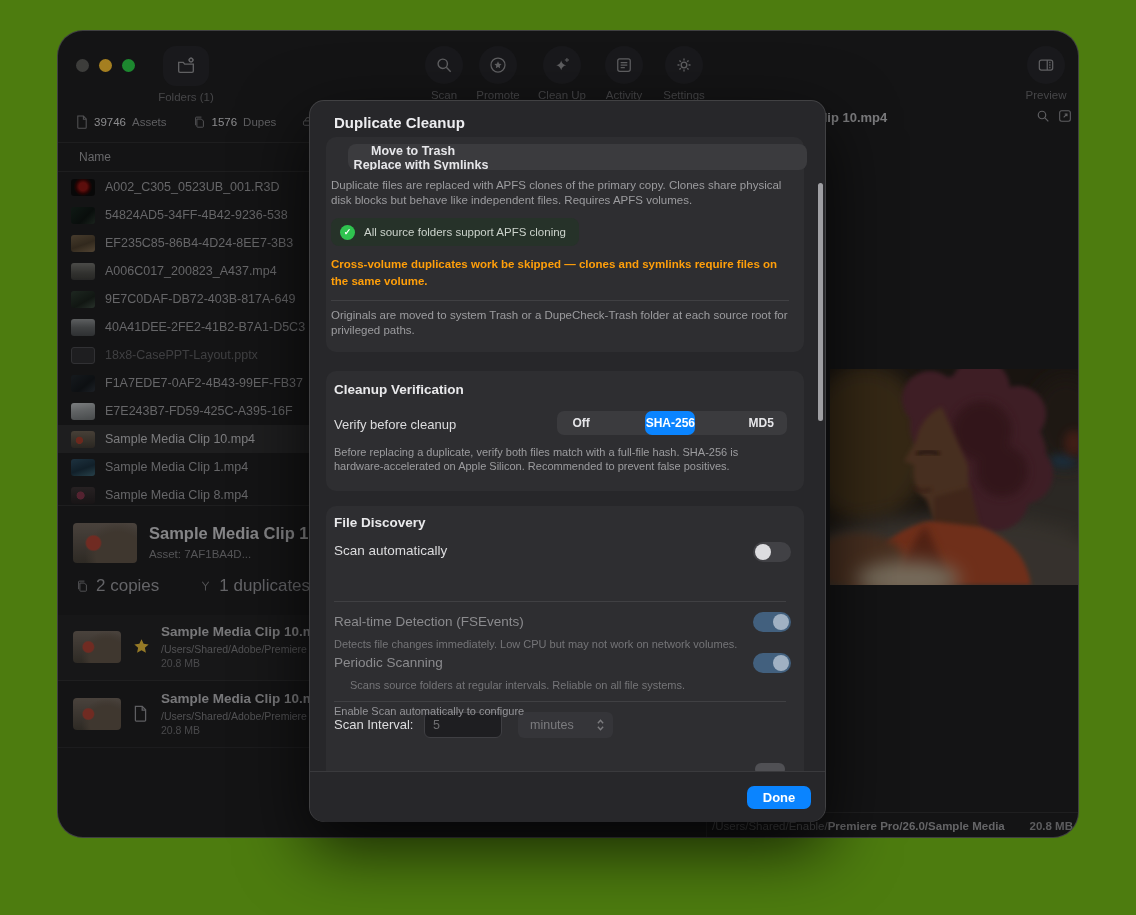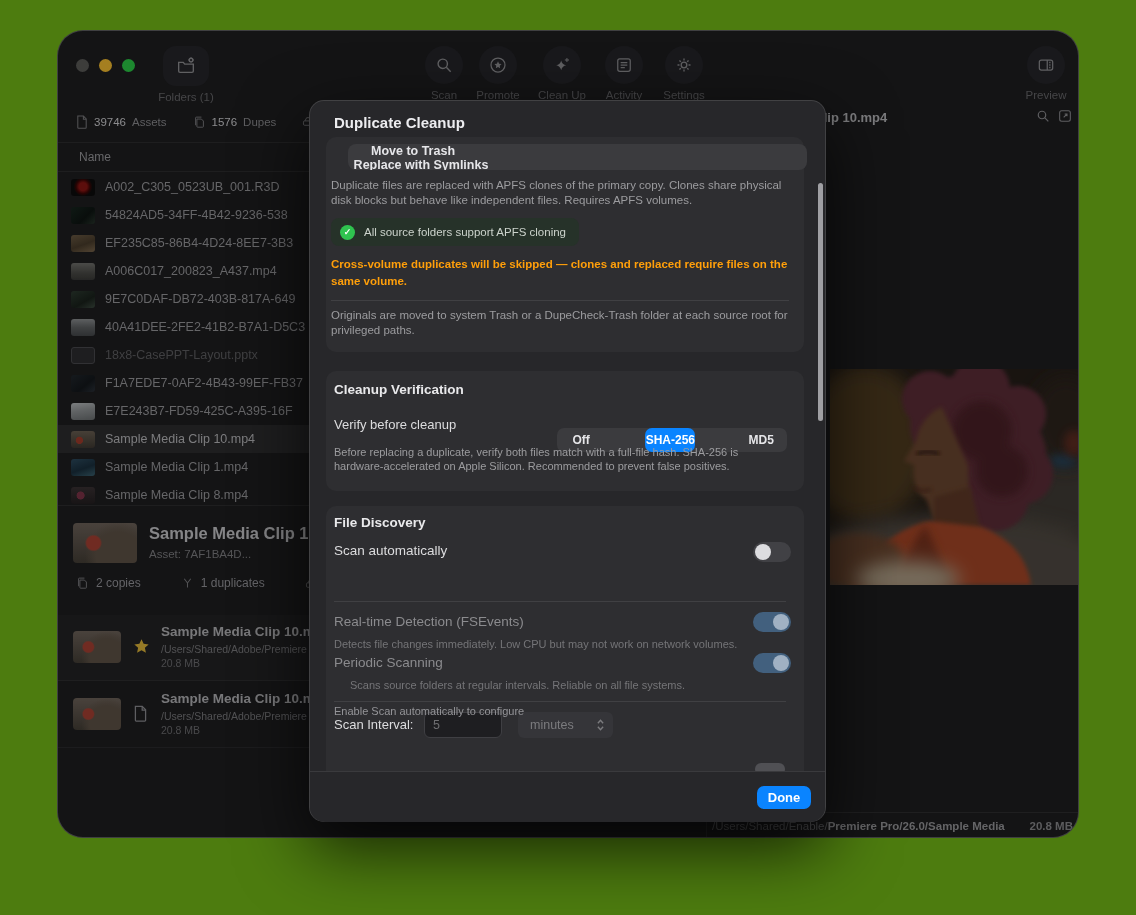--- a/index.html
+++ b/index.html
@@ -51,21 +51,21 @@
   .big-clip10{background:radial-gradient(circle at 32% 50%,#a84134 0 14%,rgba(0,0,0,0) 18%),
               radial-gradient(circle at 70% 80%,#5e5246 0 40%,rgba(0,0,0,0) 60%),
               linear-gradient(180deg,#6e635a,#453f37);}
 
   .hdiv{position:absolute;left:0;width:648px;height:1px;background:rgba(255,255,255,0.07);}
 
   .detail-thumb{position:absolute;left:15px;top:492px;width:64px;height:40px;border-radius:4px;}
   .detail-title{position:absolute;left:91px;top:493px;font-size:16.5px;font-weight:700;color:#c6c6c9;white-space:nowrap;}
   .detail-asset{position:absolute;left:91px;top:517px;font-size:11.5px;color:#7f7f82;}
   .detail-stats{position:absolute;left:18px;top:545px;display:flex;gap:40px;align-items:flex-end;
-                font-size:12px;color:#95959a;}
+                font-size:17px;color:#95959a;}
   .detail-stats .stat-item{display:flex;align-items:center;gap:7px;}
   .detail-stats svg{color:#7b7b7e;}
 
   .dupe{position:absolute;left:0;width:648px;height:66px;border-bottom:1px solid rgba(255,255,255,0.06);}
   .dupe-thumb{position:absolute;left:15px;top:16px;width:48px;height:32px;border-radius:4px;}
   .dupe-badge{position:absolute;left:75px;top:23px;width:17px;height:17px;}
   .dupe-title{position:absolute;left:103px;top:9px;font-size:13.5px;font-weight:700;color:#b4b4b7;white-space:nowrap;}
   .dupe-path{position:absolute;left:103px;top:28px;font-size:10.5px;color:#7b7b7e;white-space:nowrap;}
   .dupe-size{position:absolute;left:103px;top:42px;font-size:10.5px;color:#6e6e71;}
 
@@ -87,21 +87,21 @@
   .m-scroll{position:absolute;left:0;top:0;width:515px;height:670px;overflow:hidden;border-radius:15px 15px 0 0;}
   .m-title{position:absolute;left:24px;top:13px;font-size:15px;font-weight:700;color:#ececef;}
   .card{position:absolute;left:16px;width:478px;background:#2e2e31;border-radius:10px;}
   .card1{top:36px;height:215px;} .card2{top:270px;height:120px;} .card3{top:405px;height:278px;}
 
   .segbar{position:absolute;display:flex;background:#3b3b3e;border-radius:8px;overflow:hidden;}
   .seg{display:flex;align-items:center;justify-content:center;font-size:12.5px;font-weight:600;color:#e6e6e9;}
   .seg.sel{background:#0a84ff;border-radius:8px;color:#fff;}
   .seg-div{width:1px;height:14px;background:#606064;align-self:center;}
   .mode-bar{left:38px;top:43px;width:459px;height:26px;flex-direction:column;}
-  .verify-bar{left:247px;top:327px;width:230px;height:24px;border-radius:7px;gap:40px;}
+  .verify-bar{left:247px;top:310px;width:230px;height:24px;border-radius:7px;gap:40px;}
   .verify-bar .seg{font-size:12px;}
   .verify-bar .seg.sel{border-radius:7px;}
 
   .m-desc{position:absolute;font-size:11.5px;line-height:1.32;color:#9c9c9f;}
   .m-badge{position:absolute;left:21px;top:117px;height:28px;display:inline-flex;align-items:center;gap:9px;
            padding:0 13px 0 9px;border-radius:8px;background:#263229;}
   .m-badge .chk{width:15px;height:15px;border-radius:50%;background:#2fc34f;color:#fff;display:flex;
                 align-items:center;justify-content:center;font-size:9px;font-weight:700;flex:none;}
   .m-badge span.txt{font-size:11.5px;color:#ccd3cc;}
   .m-warning{position:absolute;left:21px;top:155px;width:458px;font-size:11.5px;font-weight:700;
@@ -121,21 +121,21 @@
   .m-input{position:absolute;left:114px;top:611px;width:78px;height:26px;background:#1e1e21;
            border:1px solid #3f3f43;border-radius:6px;color:#6f6f72;font-size:12.5px;padding-left:8px;
            font-family:"Liberation Sans",sans-serif;}
   .m-select{position:absolute;left:208px;top:611px;width:95px;height:26px;background:#353539;border-radius:6px;
             display:flex;align-items:center;padding:0 8px 0 12px;color:#7b7b7e;font-size:12.5px;}
   .m-select svg{margin-left:auto;color:#7b7b7e;}
   .sliver{position:absolute;left:445px;top:662px;width:30px;height:12px;border-radius:6px;background:#505054;}
 
   .m-footer{position:absolute;left:0;top:670px;width:515px;height:51px;background:#27272a;
             border-top:1px solid rgba(255,255,255,0.09);border-radius:0 0 15px 15px;}
-  .done-btn{position:absolute;right:14px;top:14px;width:54px;height:23px;background:#0a84ff;border:none;
+  .done-btn{position:absolute;right:14px;top:14px;width:64px;height:23px;background:#0a84ff;border:none;
             border-radius:7px;color:#fff;font-size:13px;font-weight:600;font-family:"Liberation Sans",sans-serif;
             display:flex;align-items:center;justify-content:center;}
   .m-scrollbar{position:absolute;left:508px;top:82px;width:5px;height:238px;border-radius:3px;
                background:rgba(200,200,204,0.75);z-index:60;}
 </style>
 </head>
 <body>
 
 <div class="stage">
   <div class="window">
@@ -429,21 +429,21 @@
         <span class="seg" style="width:146px">Replace with Symlinks</span>
       </div>
 
       <div class="m-desc" style="left:21px;top:77px;width:464px">Duplicate files are replaced with APFS clones of the primary copy. Clones share physical disk blocks but behave like independent files. Requires APFS volumes.</div>
 
       <div class="m-badge">
         <span class="chk">✓</span>
         <span class="txt">All source folders support APFS cloning</span>
       </div>
 
-      <div class="m-warning">Cross-volume duplicates will be skipped — clones and replaced require files on the same volume.</div>
+      <div class="m-warning">Cross-volume duplicates work be skipped — clones and symlinks require files on the same volume.</div>
       <div class="m-hr" style="left:21px;top:199px;width:458px"></div>
       <div class="m-desc" style="left:21px;top:207px;width:464px">Originals are moved to system Trash or a DupeCheck-Trash folder at each source root for privileged paths.</div>
 
       <div class="m-h2" style="left:24px;top:281px">Cleanup Verification</div>
       <div class="m-label" style="left:24px;top:316px">Verify before cleanup</div>
       <div class="segbar verify-bar">
         <span class="seg" style="width:74px">Off</span>
         <span class="seg sel" style="width:77px">SHA-256</span>
         <span class="seg" style="width:79px">MD5</span>
       </div>

